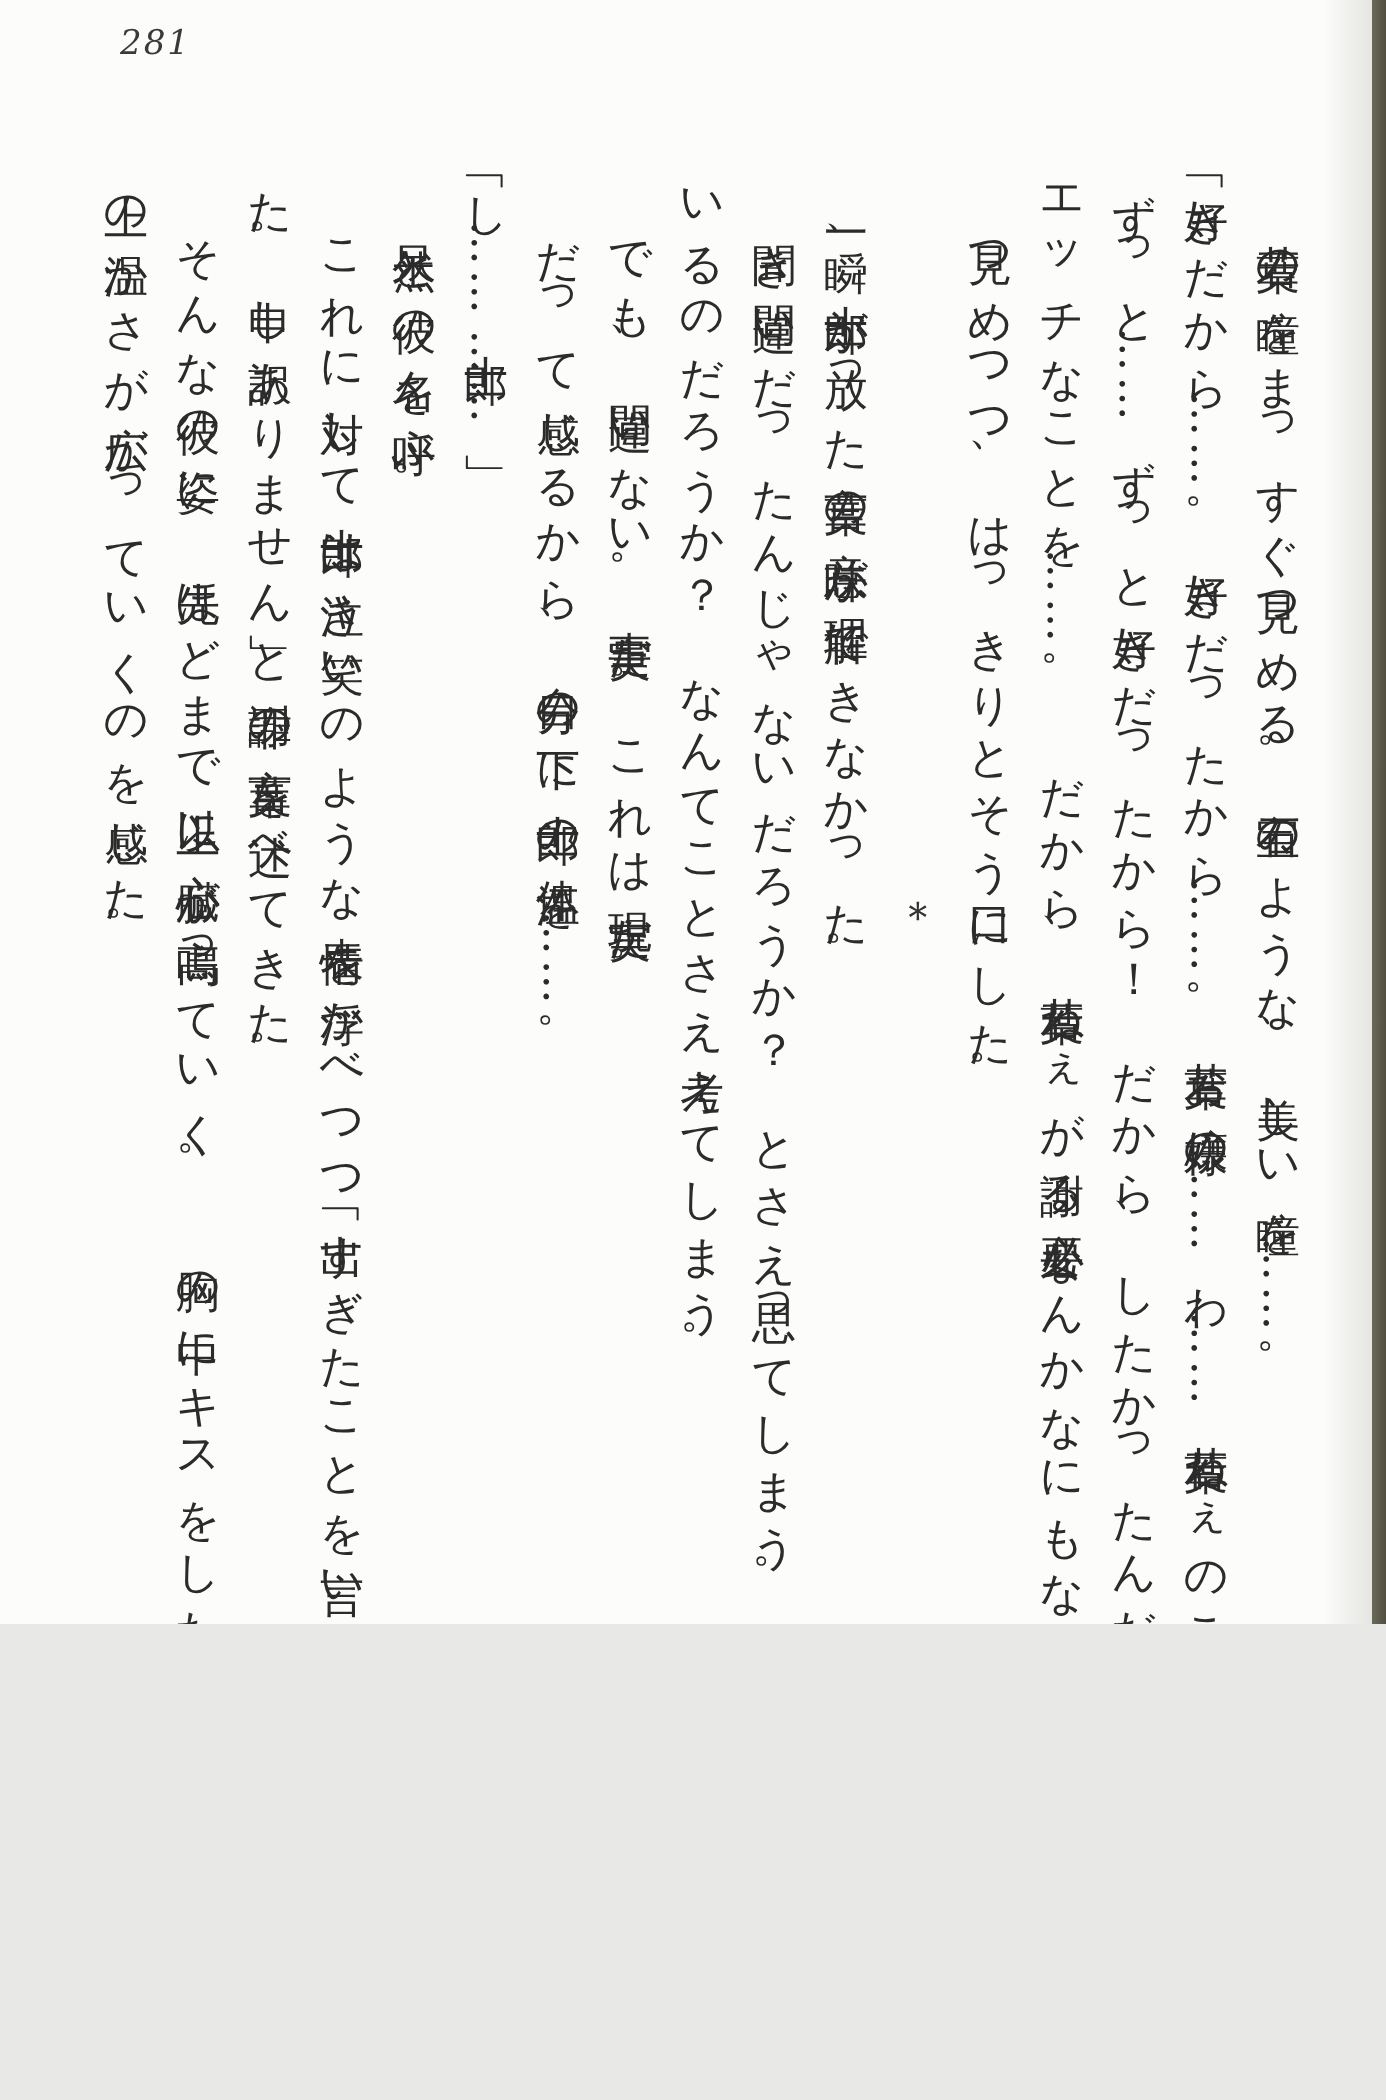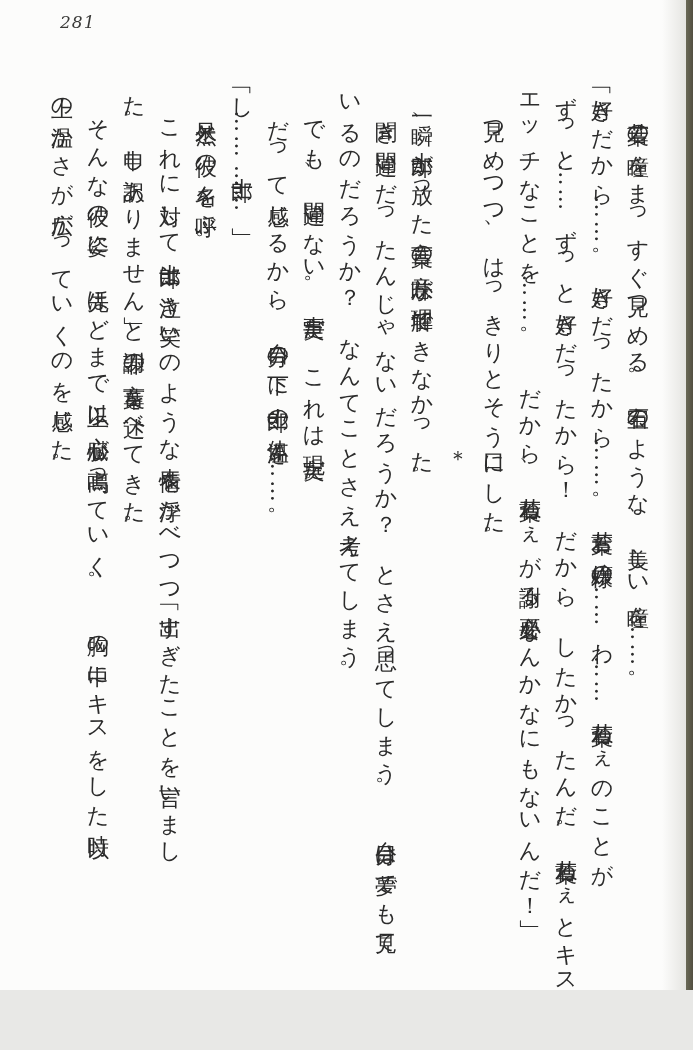--- a/index.html
+++ b/index.html
@@ -3,21 +3,21 @@
 <meta charset="utf-8">
 <style>
   html, body {
     margin: 0;
     padding: 0;
     background: #e8e8e6;
   }
   .book-page {
     position: relative;
     width: 693px;
-    height: 990px;
+    height: 812px;
     background: #fcfcfb;
     overflow: hidden;
     font-family: "DejaVu Serif", "Liberation Serif", serif;
   }
   .page-number {
     position: absolute;
     left: 60px;
     top: 12px;
     font-size: 17px;
     font-style: italic;

